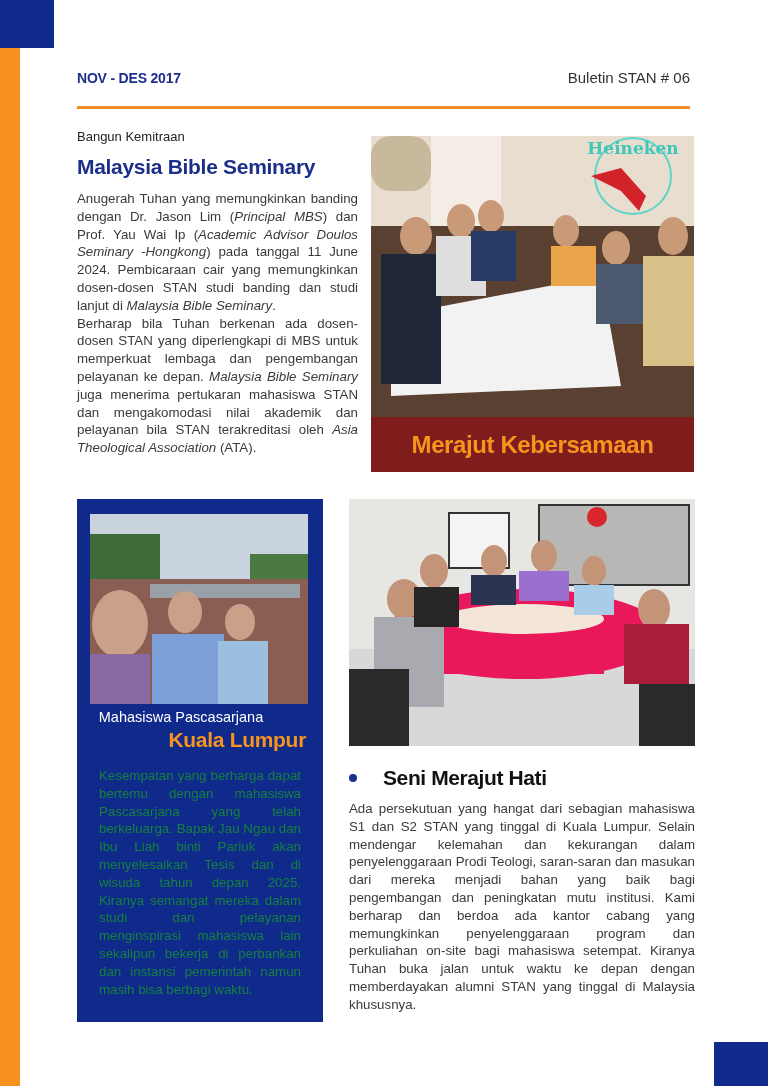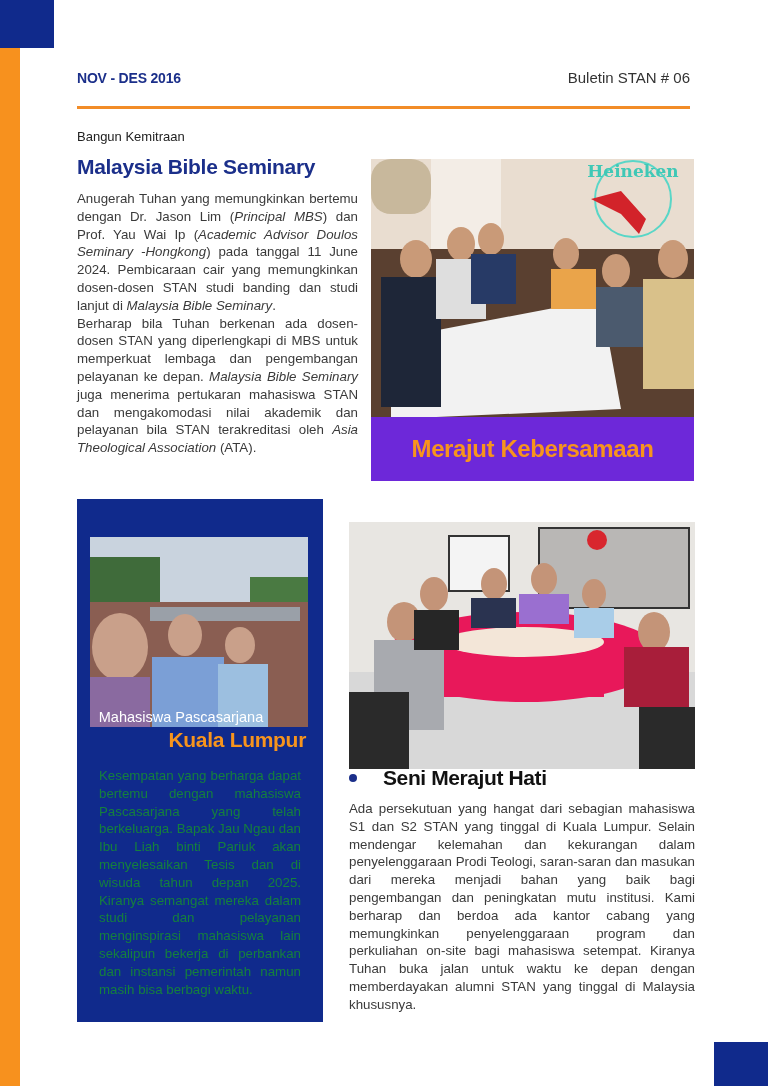--- a/index.html
+++ b/index.html
@@ -12,24 +12,24 @@
   .hdr-date { position:absolute; left:77px; top:70px; font-size:14px; font-weight:bold; color:#1b2f8a; letter-spacing:-0.2px; }
   .hdr-issue { position:absolute; right:78px; top:69px; font-size:15px; color:#333; }
   .hdr-rule { position:absolute; left:77px; top:106px; width:613px; height:3px; background:#f28c28; }
 
   .kicker { position:absolute; left:77px; top:129px; font-size:13px; color:#222; }
   .title-mbs { position:absolute; left:77px; top:155px; font-size:21px; font-weight:bold; color:#1b2f8a; letter-spacing:-0.3px; }
   .body-text { font-size:13.3px; line-height:17.8px; text-align:justify; color:#3a3a3a; }
   .mbs-text { position:absolute; left:77px; top:190px; width:281px; }
   .mbs-text p { margin:0; }
 
-  .photo { position:absolute; overflow:hidden;margin-top:23px; }
+  .photo { position:absolute; overflow:hidden; }
   .photo svg { width:100%; height:100%; display:block; }
   .photo-dinner1 { left:371px; top:136px; width:323px; height:281px; }
-  .caption-box1 { position:absolute; left:371px; top:417px; width:323px; height:64px; background:#6d28d9;
+  .caption-box1 { position:absolute; left:371px; top:417px; width:323px; height:55px; background:#7f1d1d;
                   display:flex; align-items:center; justify-content:center; }
   .caption-box1 span { font-size:24px; font-weight:bold; color:#f7941d; letter-spacing:-0.4px; }
 
   .kl-box { position:absolute; left:77px; top:499px; width:246px; height:523px; background:#102a8c; }
   .photo-kl { left:90px; top:514px; width:218px; height:190px; }
   .kl-sub { position:absolute; left:77px; top:709px; width:208px; text-align:center; font-size:14.5px; color:#fff; }
   .kl-title { position:absolute; left:77px; top:728px; width:229px; text-align:right; font-size:21px; font-weight:bold; color:#f7941d; letter-spacing:-0.3px; }
   .kl-text { position:absolute; left:99px; top:767px; width:202px; color:#15803d; }
 
   .photo-dinner2 { left:349px; top:499px; width:346px; height:247px; }
@@ -39,28 +39,28 @@
   .seni-heading span.t { font-size:21px; font-weight:bold; color:#111; letter-spacing:-0.4px; }
   .seni-text { position:absolute; left:349px; top:800px; width:346px; }
 </style>
 </head>
 <body>
 
 <div class="orange-bar"></div>
 <div class="blue-corner-top"></div>
 <div class="blue-corner-bottom"></div>
 
-<div class="hdr-date">NOV - DES  2016</div>
+<div class="hdr-date">NOV - DES  2017</div>
 <div class="hdr-issue">Buletin STAN # 06</div>
 <div class="hdr-rule"></div>
 
 <div class="kicker">Bangun Kemitraan</div>
 <div class="title-mbs">Malaysia Bible Seminary</div>
 <div class="mbs-text body-text">
-  <p><span>Anugerah Tuhan yang memungkinkan bertemu dengan Dr. Jason Lim (</span><em>Principal MBS</em><span>) dan Prof. Yau Wai Ip (</span><em>Academic Advisor Doulos Seminary -Hongkong</em><span>) pada tanggal 11 June 2024. Pembicaraan cair yang memungkinkan dosen-dosen STAN studi banding dan studi lanjut di </span><em>Malaysia Bible Seminary</em><span>.</span></p>
+  <p><span>Anugerah Tuhan yang memungkinkan banding dengan Dr. Jason Lim (</span><em>Principal MBS</em><span>) dan Prof. Yau Wai Ip (</span><em>Academic Advisor Doulos Seminary -Hongkong</em><span>) pada tanggal 11 June 2024. Pembicaraan cair yang memungkinkan dosen-dosen STAN studi banding dan studi lanjut di </span><em>Malaysia Bible Seminary</em><span>.</span></p>
   <p><span>Berharap bila Tuhan berkenan ada dosen-dosen STAN yang diperlengkapi di MBS untuk memperkuat lembaga dan pengembangan pelayanan ke depan. </span><em>Malaysia Bible Seminary</em><span> juga  menerima pertukaran mahasiswa STAN dan mengakomodasi nilai akademik dan pelayanan bila STAN terakreditasi oleh </span><em>Asia Theological Association</em><span> (ATA).</span></p>
 </div>
 
 <div class="photo photo-dinner1">
   <svg viewBox="0 0 323 281" preserveAspectRatio="none">
     <rect width="323" height="281" fill="#e9ddd0"></rect>
     <rect x="0" y="0" width="60" height="55" rx="20" fill="#c8b89c"></rect>
     <rect x="60" y="0" width="70" height="140" fill="#f3ede6"></rect>
     <circle cx="262" cy="40" r="38" fill="none" stroke="#59d6c7" stroke-width="2"></circle>
     <text x="262" y="18" font-size="17" font-family="DejaVu Serif, serif" fill="#3fc8b6" text-anchor="middle" font-weight="bold">Heineken</text>

